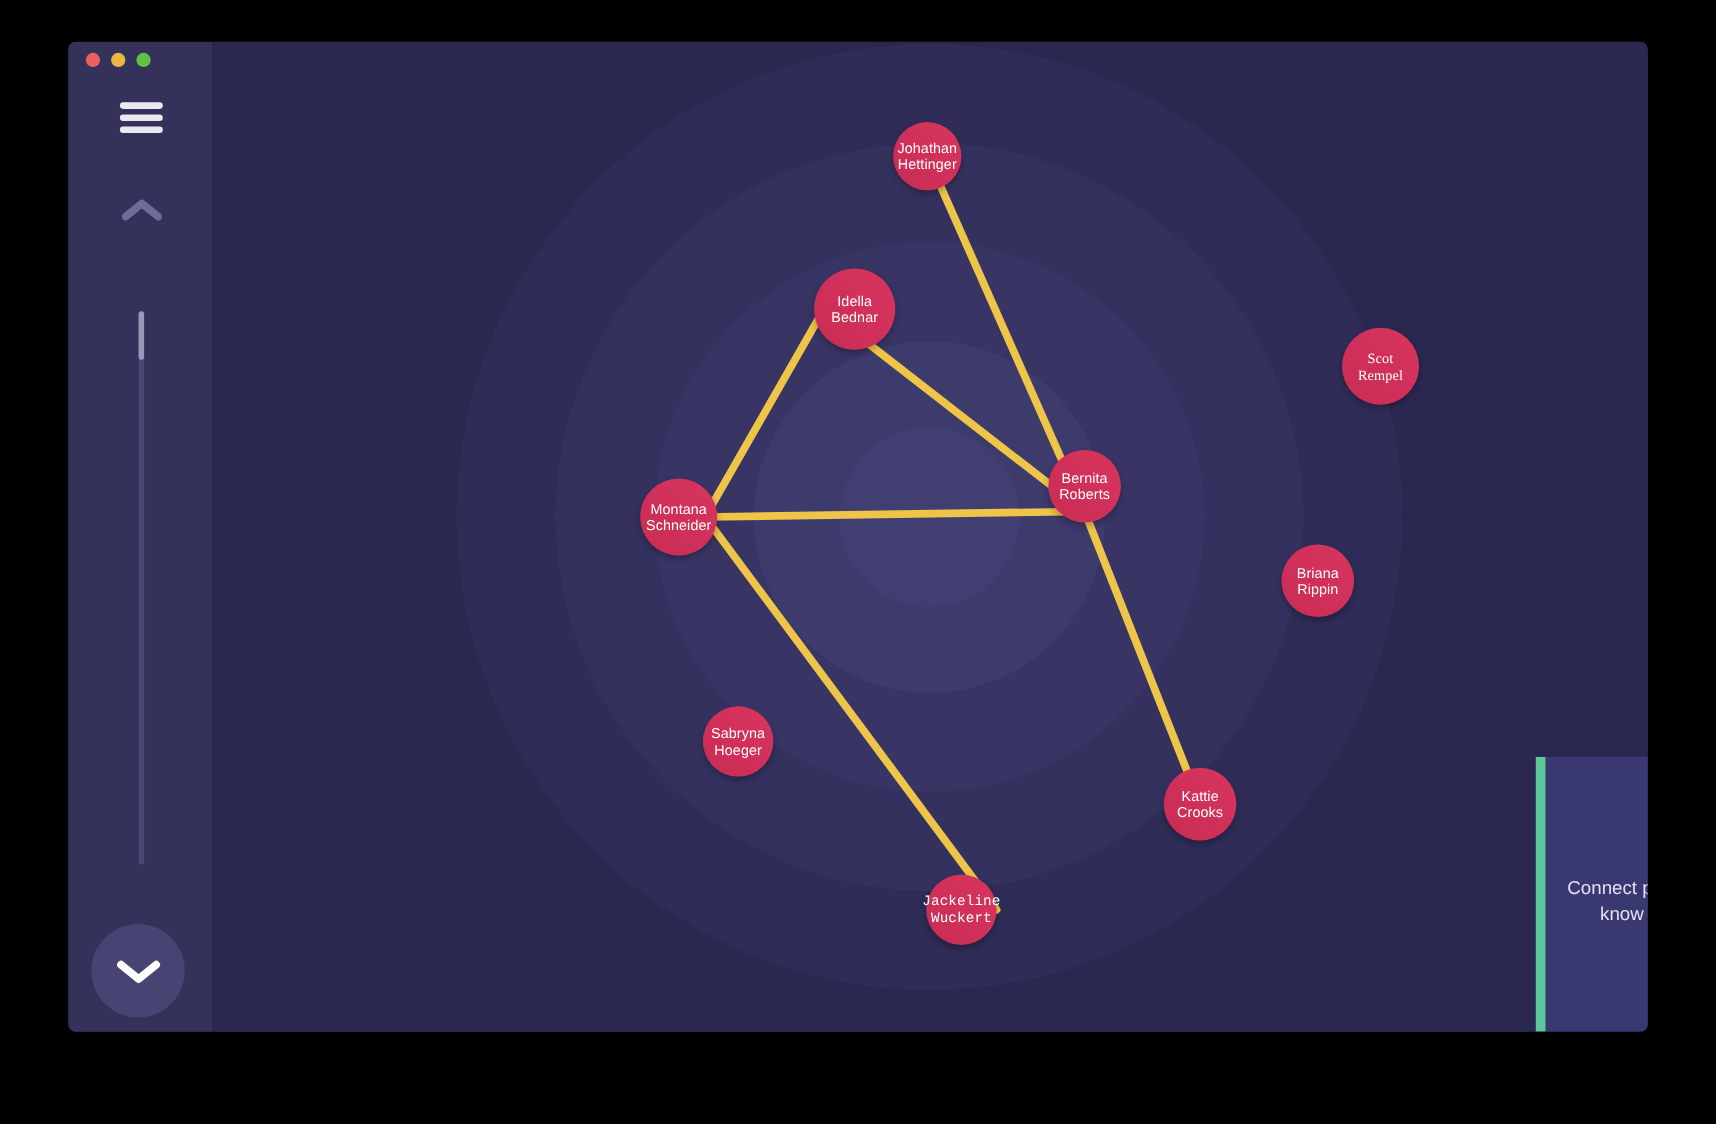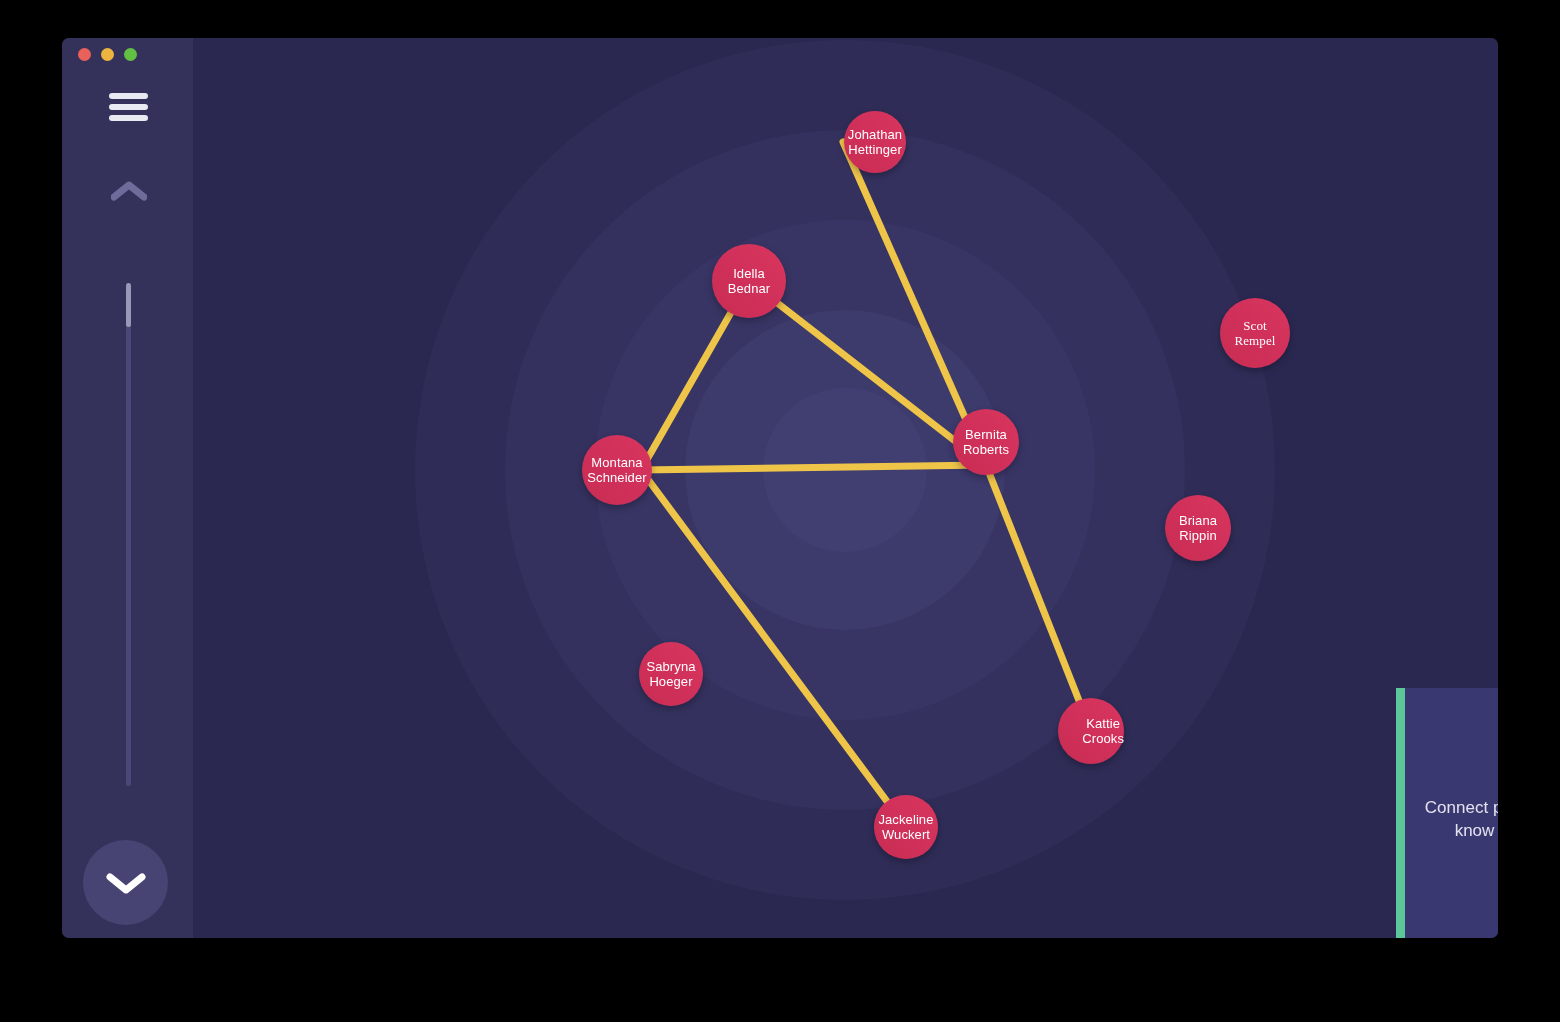--- a/index.html
+++ b/index.html
@@ -253,45 +253,45 @@
       <svg id="edges-layer" viewBox="0 0 1305 900" preserveAspectRatio="none">
           <line x1="650" y1="104" x2="793" y2="427" stroke="#eec548" stroke-width="7" stroke-linecap="round"></line>
           <line x1="556" y1="243" x2="793" y2="427" stroke="#eec548" stroke-width="7" stroke-linecap="round"></line>
           <line x1="556" y1="243" x2="448" y2="432" stroke="#eec548" stroke-width="7" stroke-linecap="round"></line>
           <line x1="448" y1="432" x2="793" y2="427" stroke="#eec548" stroke-width="7" stroke-linecap="round"></line>
           <line x1="448" y1="432" x2="713" y2="789" stroke="#eec548" stroke-width="7" stroke-linecap="round"></line>
           <line x1="793" y1="427" x2="898" y2="693" stroke="#eec548" stroke-width="7" stroke-linecap="round"></line>
         </svg>
 
       <div id="nodes-layer">
-          <div class="node" style="width: 62px; height: 62px; left: 619px; top: 73px; margin-left: 32px;">
+          <div class="node" style="width: 62px; height: 62px; left: 619px; top: 73px;">
             <div class="node-label">Johathan<br>Hettinger</div>
           </div>
-          <div class="node" style="width: 74px; height: 74px; left: 519px; top: 206px;">
+          <div class="node" style="width: 74px; height: 74px; left: 547px; top: 206px;">
             <div class="node-label">Idella<br>Bednar</div>
           </div>
           <div class="node" style="width: 70px; height: 70px; left: 1027px; top: 260px; font-family: Liberation Serif, serif;">
             <div class="node-label">Scot<br>Rempel</div>
           </div>
           <div class="node" style="width: 70px; height: 70px; left: 389px; top: 397px;">
             <div class="node-label">Montana<br>Schneider</div>
           </div>
           <div class="node" style="width: 66px; height: 66px; left: 760px; top: 371px;">
             <div class="node-label">Bernita<br>Roberts</div>
           </div>
           <div class="node" style="width: 66px; height: 66px; left: 972px; top: 457px; justify-content: center;">
             <div class="node-label">Briana<br>Rippin</div>
           </div>
           <div class="node" style="width: 64px; height: 64px; left: 422px; top: 604px; margin-left: 24px;">
             <div class="node-label">Sabryna<br>Hoeger</div>
           </div>
-          <div class="node" style="width: 66px; height: 66px; left: 865px; top: 660px; justify-content: flex-end;">
+          <div class="node" style="width: 66px; height: 66px; left: 865px; top: 660px;">
             <div class="node-label">Kattie<br>Crooks</div>
           </div>
-          <div class="node" style="width: 64px; height: 64px; left: 681px; top: 757px;">
+          <div class="node" style="width: 64px; height: 64px; left: 649px; top: 757px; font-family: Liberation Mono, monospace;">
             <div class="node-label">Jackeline<br>Wuckert</div>
           </div>
         </div>
 
       <div id="tip-panel">
         <div id="tip-accent"></div>
         <div id="tip-body">
           <div id="tip-dots">
             
             

